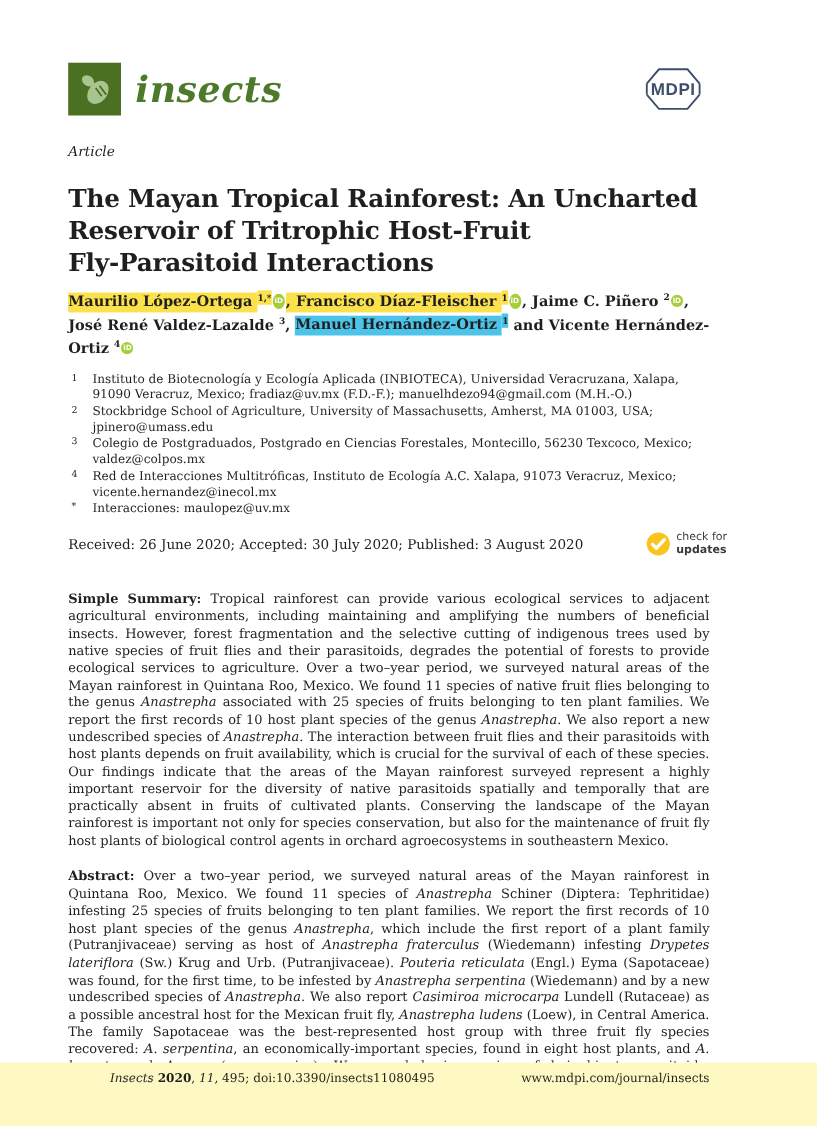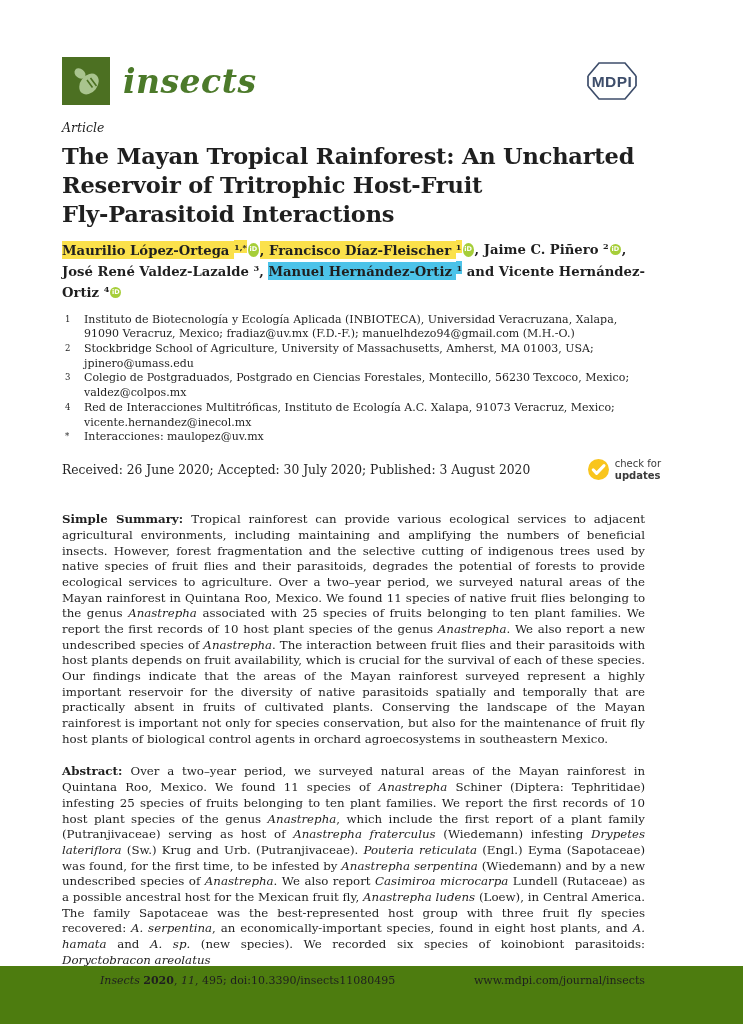--- a/index.html
+++ b/index.html
@@ -14,22 +14,22 @@
     overflow:hidden;
     margin:0 auto;
   }
   
   .header-row{display:flex;align-items:center;justify-content:space-between;height:50px;}
   .brand{display:flex;align-items:center;gap:13px;}
   .logo-square{width:48px;height:48px;background:#4c7022;display:flex;align-items:center;justify-content:center;}
   .journal-name{font-size:33px;font-style:italic;font-weight:bold;color:#4c7a2a;letter-spacing:.5px;}
   .mdpi-logo{display:block;}
   
-  .kind-label{margin-top:14px;font-size:12.5px;font-style:italic;}
-  .title{margin-top:7px;font-size:22.5px;font-weight:bold;line-height:1.28;letter-spacing:-.2px;}
+  .kind-label{margin-top:24px;font-size:12.5px;font-style:italic;}
+  .title{margin-top:22px;font-size:22.5px;font-weight:bold;line-height:1.28;letter-spacing:-.2px;}
   .title span{display:block;}
   
   .authors{margin-top:11px;font-size:13.2px;font-weight:bold;line-height:1.62;}
   .authors sup{font-size:.62em;}
   .hl-y{background:#fbe14b;padding:1.5px 0;}
   .hl-b{background:#4cc3e9;padding:1.5px 0;}
   .it{font-style:italic;}
   .bd{font-weight:bold;}
   sup{line-height:0;}
   .orcid-icon{
@@ -46,21 +46,21 @@
   
   .received-row{margin-top:13px;font-size:12.3px;display:flex;align-items:center;justify-content:space-between;position:relative;}
   .update-badge{display:flex;align-items:flex-start;gap:5px;margin-right:-16px;cursor:pointer;}
   .update-text{font-family:"DejaVu Sans",sans-serif;font-size:10px;line-height:1.15;color:#3b3b3b;}
   .update-text .l2{font-weight:bold;}
   
   .para{margin-top:31px;font-size:11.8px;line-height:1.33;text-align:justify;}
   .para.abstract{margin-top:17px;}
   
   .footer{
-    position:absolute;left:0;right:0;bottom:0;height:50px;background:#4d7c0f;
+    position:absolute;left:0;right:0;bottom:0;height:50px;background:#fef9c3;
     padding:8px 98px 0 100px;
     display:flex;justify-content:space-between;align-items:flex-start;
     font-size:11px;
   }
 </style>
 </head>
 <body>
 
 <div class="page">
 

